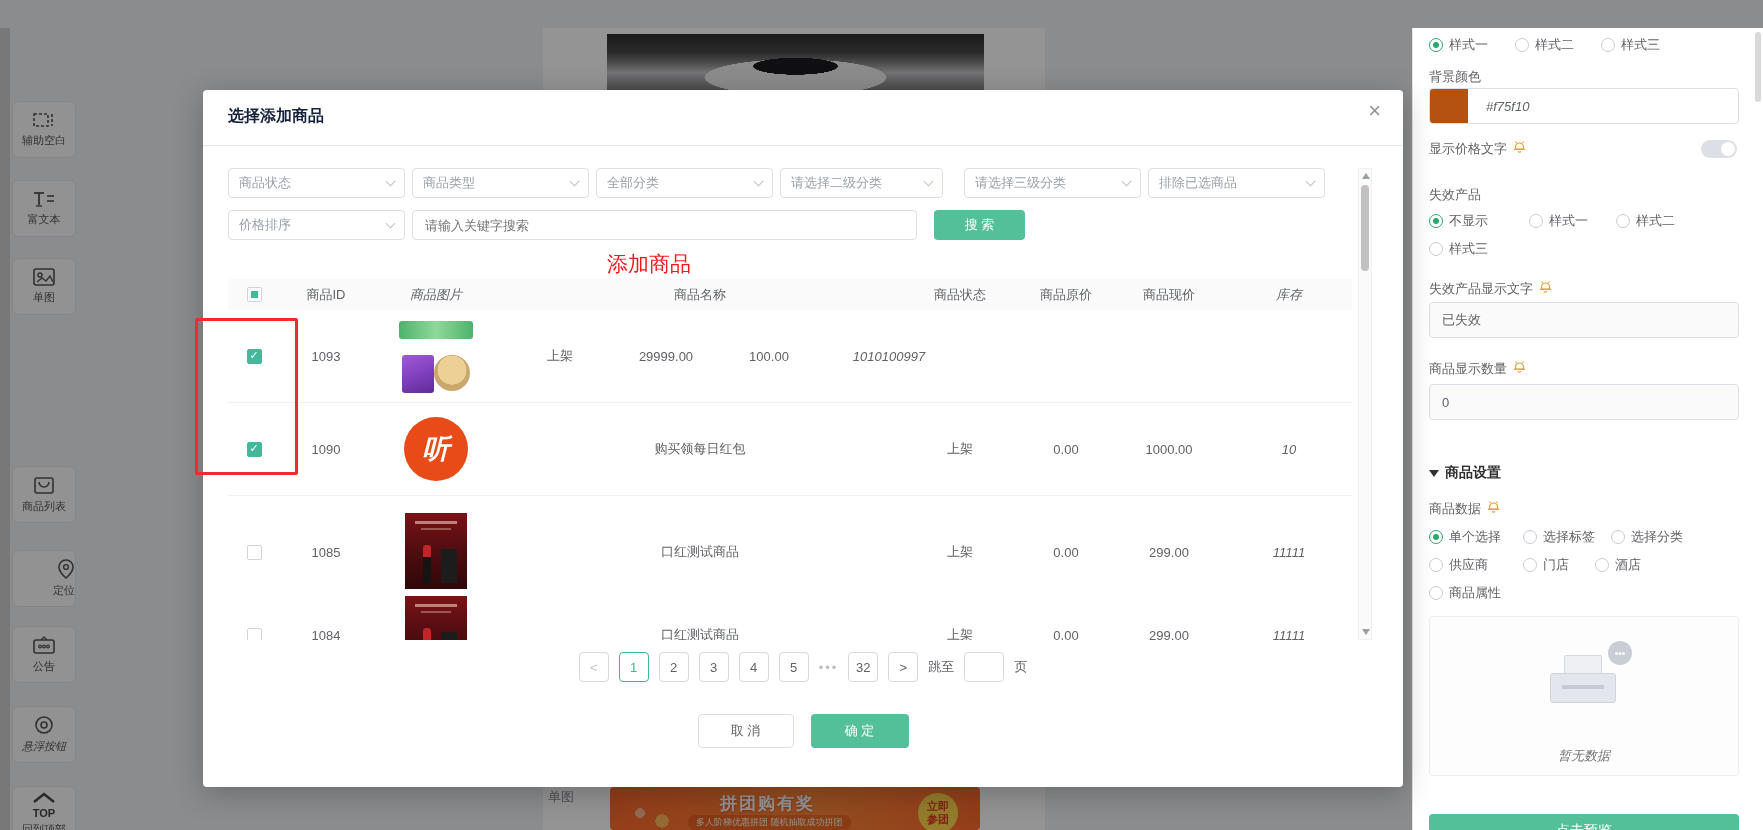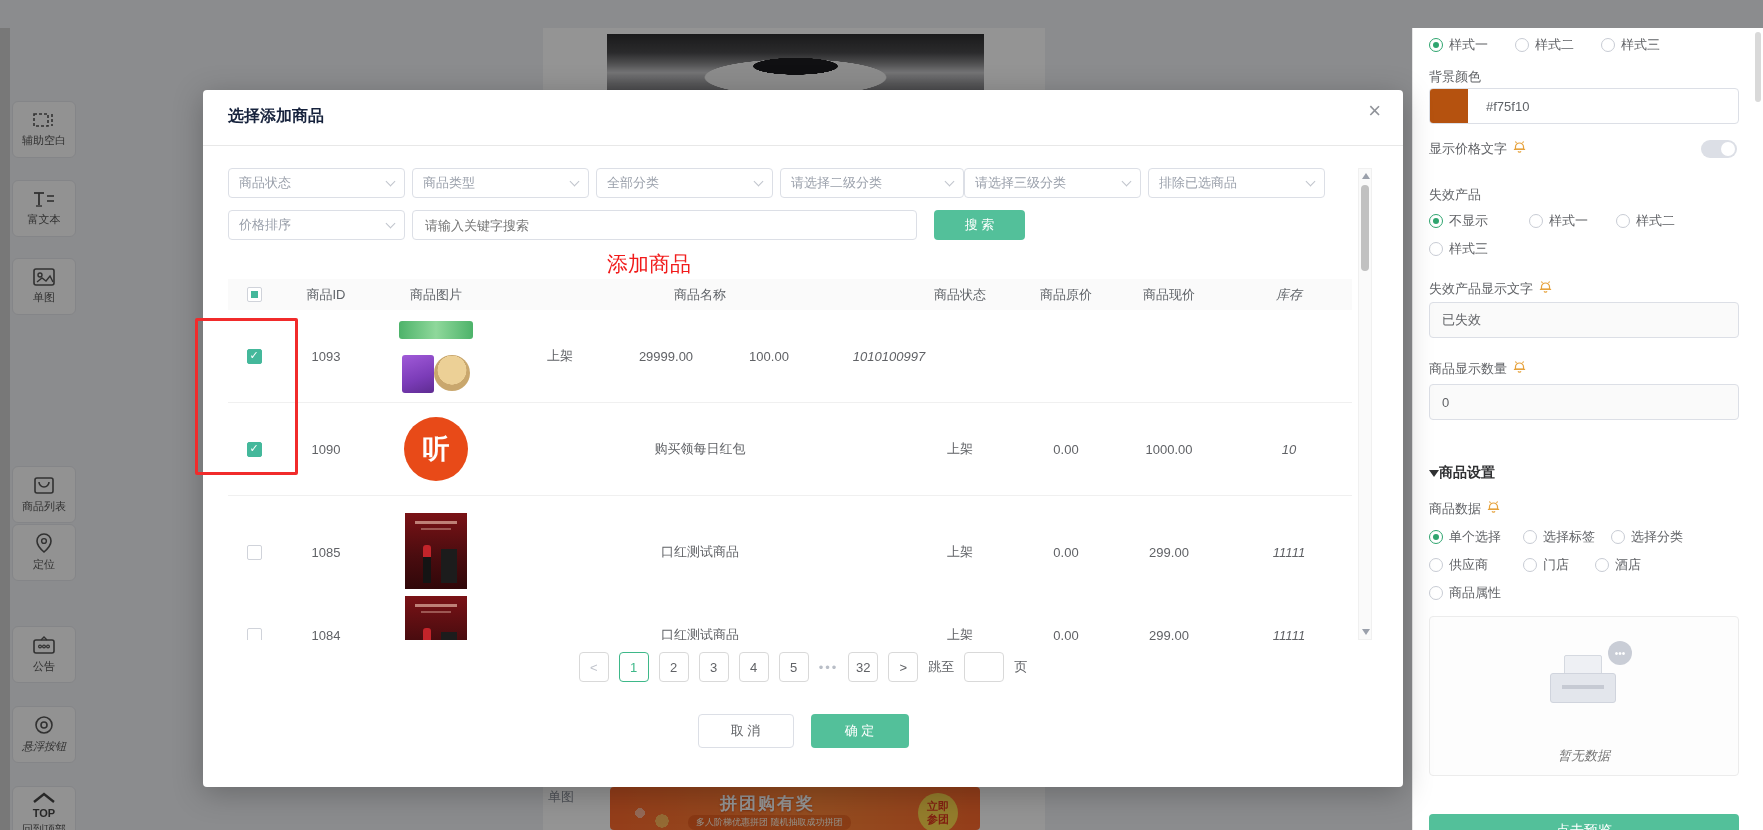--- a/index.html
+++ b/index.html
@@ -79,27 +79,27 @@
   
   .panel { position:absolute; left:1412px; top:28px; width:351px; height:802px; background:#fff;
     border-left:1px solid #e6e6e6; z-index:40; font-size:13px; color:#606266; }
   .p-label { position:absolute; font-size:13px; color:#606266; display:flex; align-items:center; gap:5px; }
   .p-input { position:absolute; left:16px; width:310px; height:36px; border:1px solid #dcdfe6;
     border-radius:4px; background:#fff; font-size:13px; color:#606266; padding:0 12px; outline:none;
     font-family:inherit; }
   .color-box { position:absolute; left:16px; top:60px; width:310px; height:36px;
     border:1px solid #dcdfe6; border-radius:4px; display:flex; align-items:center; background:#fff; }
   .swatch { width:38px; height:34px; background:#b5520f; border-radius:3px 0 0 3px; flex:none; }
-  .color-text { margin-left:18px; color:#5f6368; }
+  .color-text { margin-left:18px; color:#5f6368;font-style:italic; }
   .toggle { position:absolute; left:288px; top:112px; width:36px; height:18px; border-radius:9px;
     background:#dcdfe6; cursor:pointer; }
   .toggle::after { content:""; position:absolute; right:2px; top:2px; width:14px; height:14px;
     border-radius:50%; background:#fff; }
   .sec-title { position:absolute; left:16px; font-size:14px; font-weight:bold; color:#303133;
-    display:flex; align-items:center; cursor:pointer; }
+    display:flex; align-items:center; gap:6px; cursor:pointer; }
   .tri-down { width:0; height:0; border-left:5px solid transparent; border-right:5px solid transparent;
     border-top:7px solid #303133; }
   .empty-box { position:absolute; left:16px; top:588px; width:310px; height:160px;
     border:1px solid #ececec; border-radius:4px; background:#fdfdfd; }
   .printer { position:absolute; left:120px; top:38px; width:66px; height:56px; }
   .printer .head { position:absolute; left:14px; top:0; width:38px; height:20px; background:#eef0f4;
     border:1px solid #d5d9e0; border-radius:2px; }
   .printer .body { position:absolute; left:0; top:18px; width:66px; height:30px; background:#e3e6ec;
     border:1px solid #d0d4dd; border-radius:3px; }
   .printer .slot { position:absolute; left:12px; top:30px; width:42px; height:4px; background:#c6cad3; }
@@ -133,21 +133,21 @@
   .annotation-text { position:absolute; left:404px; top:160px; font-size:21px; color:#f11b1b; z-index:60; }
 
   
   .scrollarea { position:absolute; left:0; top:189px; width:1200px; height:361px; overflow:hidden; }
   .thead { position:absolute; left:25px; top:0; width:1124px; height:31px; background:#fafafa;
     display:flex; align-items:center; font-size:13px; color:#5f6368; }
   .trow { position:absolute; left:25px; width:1124px; height:93px; display:flex; align-items:center;
     border-bottom:1px solid #f0f0f0; font-size:13px; color:#606266; background:#fff; }
   .c-check { width:52px; display:flex; justify-content:center; }
   .c-id { width:92px; text-align:center; }
-  .c-img { width:128px; display:flex; justify-content:center; align-items:center; }
+  .c-img { width:128px; display:flex; justify-content:center; align-items:center;font-style:italic; }
   .c-name { width:400px; text-align:center; }
   .c-status { width:120px; text-align:center; }
   .c-orig { width:92px; text-align:center; }
   .c-curr { width:114px; text-align:center; }
   .c-stock { width:126px; text-align:center;font-style:italic; }
 
   
   .img-snack { position:relative; width:74px; height:78px; background:#fff; }
   .img-snack .strip { position:absolute; left:0; top:4px; width:74px; height:18px; border-radius:3px;
     background:linear-gradient(90deg,#4db36a,#8fd89b 50%,#4db36a); }
@@ -244,21 +244,21 @@
     <div class="side-card" style="top:438px;">
       <span>
         <svg width="22" height="19" viewBox="0 0 22 19">
             <rect x="2" y="2" width="18" height="15" rx="2" fill="none" stroke="#555" stroke-width="1.6"></rect>
             <path d="M6 6 a5 5 0 0 0 10 0" fill="none" stroke="#555" stroke-width="1.6"></path>
           </svg>
       </span>
       <span class="lbl">商品列表</span>
     </div>
 
-    <div class="side-card" style="top:496px;">
+    <div class="side-card" style="top:522px;align-items:flex-end;">
       <span>
         <svg width="18" height="20" viewBox="0 0 18 20">
             <path d="M9 1 C5 1 2 4 2 8 c0 5 7 11 7 11 s7 -6 7 -11 c0 -4 -3 -7 -7 -7z" fill="none" stroke="#555" stroke-width="1.6"></path>
             <circle cx="9" cy="8" r="2.4" fill="none" stroke="#555" stroke-width="1.4"></circle>
           </svg>
       </span>
       <span class="lbl">定位</span>
     </div>
 
     <div class="side-card" style="top:598px;">
@@ -463,21 +463,21 @@
         <span class="chev"></span>
     </div>
     <div class="sel" style="left:209px; top:78px; width:177px;">
       <span>商品类型</span>
         <span class="chev"></span>
     </div>
     <div class="sel" style="left:393px; top:78px; width:177px;">
       <span>全部分类</span>
         <span class="chev"></span>
     </div>
-    <div class="sel" style="left:577px; top:78px; width:184px;align-items:center;">
+    <div class="sel" style="left:577px; top:78px; width:163px;align-items:center;">
       <span>请选择二级分类</span>
         <span class="chev"></span>
     </div>
     <div class="sel" style="left:761px; top:78px; width:177px;">
       <span>请选择三级分类</span>
         <span class="chev"></span>
     </div>
     <div class="sel" style="left:945px; top:78px; width:177px;">
       <span>排除已选商品</span>
         <span class="chev"></span>

